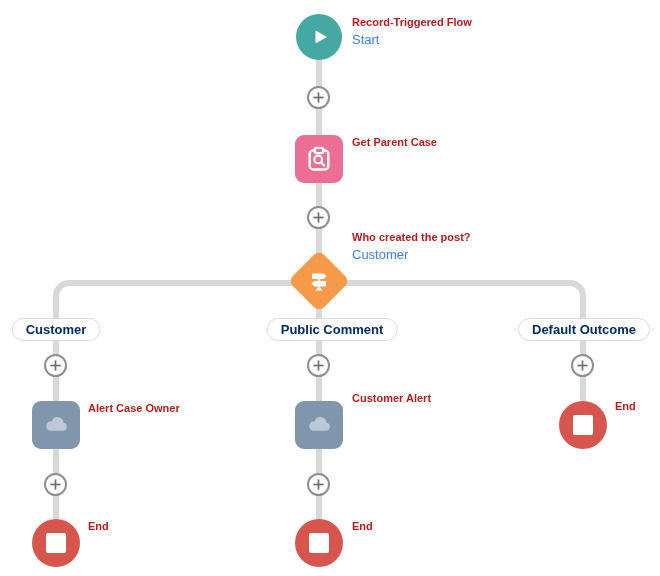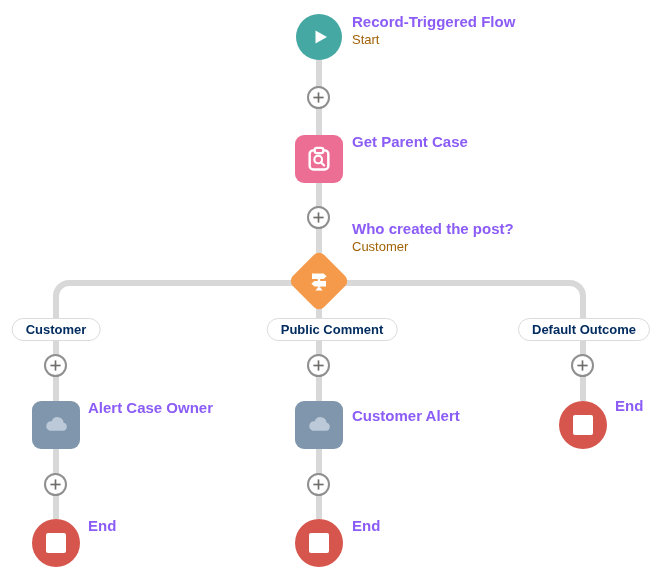--- a/index.html
+++ b/index.html
@@ -37,22 +37,22 @@
     position:absolute; left:297px; top:259px; width:44px; height:44px;
     background:#f49a4a; border-radius:7px; transform:rotate(45deg);
     z-index:2; cursor:pointer;
   }
   .diamond-icon {
     position:absolute; left:297px; top:259px; width:44px; height:44px;
     z-index:3; display:flex; align-items:center; justify-content:center; pointer-events:none;
   }
   
   .label { position:absolute; z-index:2; white-space:nowrap; }
-  .label .t { font-size:15px; font-weight:bold; color:#8b5cf6; line-height:18px; }
-  .label .s { font-size:13px; color:#a16207; line-height:18px; }
+  .label .t { font-size:11px; font-weight:bold; color:#b91c1c; line-height:18px; }
+  .label .s { font-size:13px; color:#3b82f6; line-height:18px; }
   
   .pill {
     position:absolute; transform:translateX(-50%); z-index:3;
     background:#ffffff; border:1px solid #dddbda; border-radius:12px;
     height:23px; line-height:21px; padding:0 13px;
     font-size:13px; color:#032d60; white-space:nowrap; cursor:pointer;font-weight:bold;
   }
 </style>
 </head>
 <body>
@@ -107,21 +107,21 @@
   <div class="diamond"></div>
   <div class="diamond-icon">
     <svg width="24" height="24" viewBox="0 0 24 24">
       <rect x="10.8" y="9.5" width="2.4" height="3.2" fill="#ffffff"></rect>
       <rect x="10.8" y="16.5" width="2.4" height="2.2" fill="#ffffff"></rect>
       <polygon points="5,4.6 16.6,4.6 19.6,7.3 16.6,10 5,10" fill="#ffffff"></polygon>
       <polygon points="19,12 19,17.4 7.4,17.4 4.4,14.7 7.4,12" fill="#ffffff"></polygon>
       <polygon points="8.4,21.4 15.6,21.4 13.4,18.8 10.6,18.8" fill="#ffffff"></polygon>
     </svg>
   </div>
-  <div class="label" style="left:352px;top:220px">
+  <div class="label" style="left:352px;top:228px">
     <div class="t">Who created the post?</div>
     <div class="s">Customer</div>
   </div>
 
   <div class="pill" style="left:56px;top:318px">Customer</div>
   <div class="pill" style="left:332px;top:318px">Public Comment</div>
   <div class="pill" style="left:584px;top:318px">Default Outcome</div>
 
   <div class="plus" style="left:44px;top:354px">
     <svg width="13" height="13" viewBox="0 0 14 14">
@@ -149,21 +149,21 @@
   </div>
   <div class="label" style="left:88px;top:399px">
     <div class="t">Alert Case Owner</div>
   </div>
 
   <div class="node square48 action" style="left:295px;top:401px">
     <svg width="30" height="30" viewBox="0 0 24 24">
       <path d="M7 16.6 h10.6 a3.3 3.3 0 0 0 0.5-6.5 a4.9 4.9 0 0 0-9.5-1.1 A3.9 3.9 0 0 0 7 16.6 Z" fill="#bcc9d8"></path>
     </svg>
   </div>
-  <div class="label" style="left:352px;top:407px">
+  <div class="label" style="left:352px;top:389px">
     <div class="t">Customer Alert</div>
   </div>
 
   <div class="node circle48 endnode" style="left:559px;top:401px">
     <svg width="22" height="22" viewBox="0 0 22 22">
       <rect x="1" y="1" width="20" height="20" rx="2" fill="#ffffff"></rect>
     </svg>
   </div>
   <div class="label" style="left:615px;top:397px">
     <div class="t">End</div>

